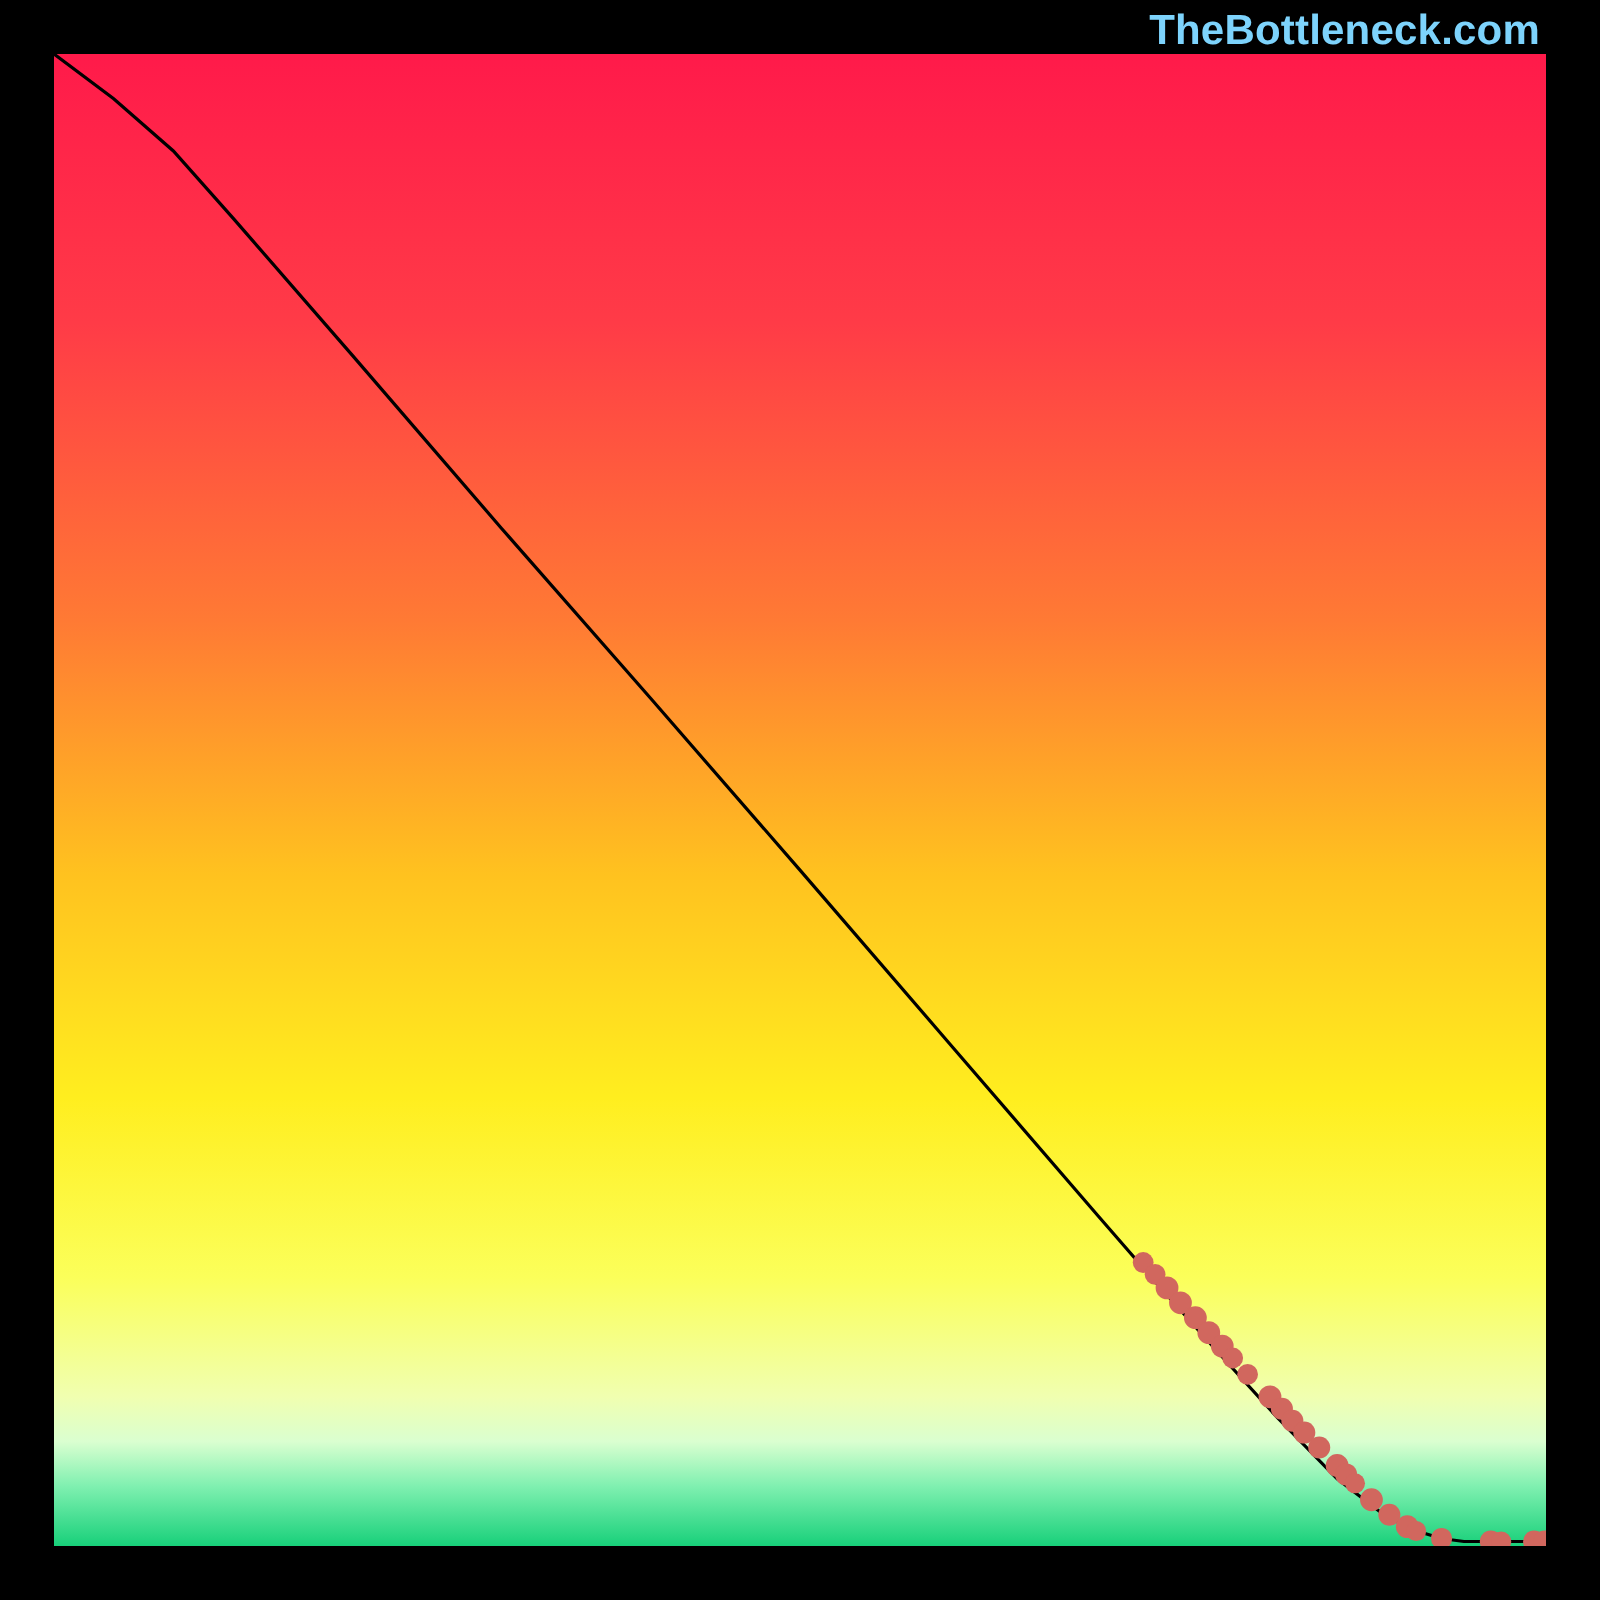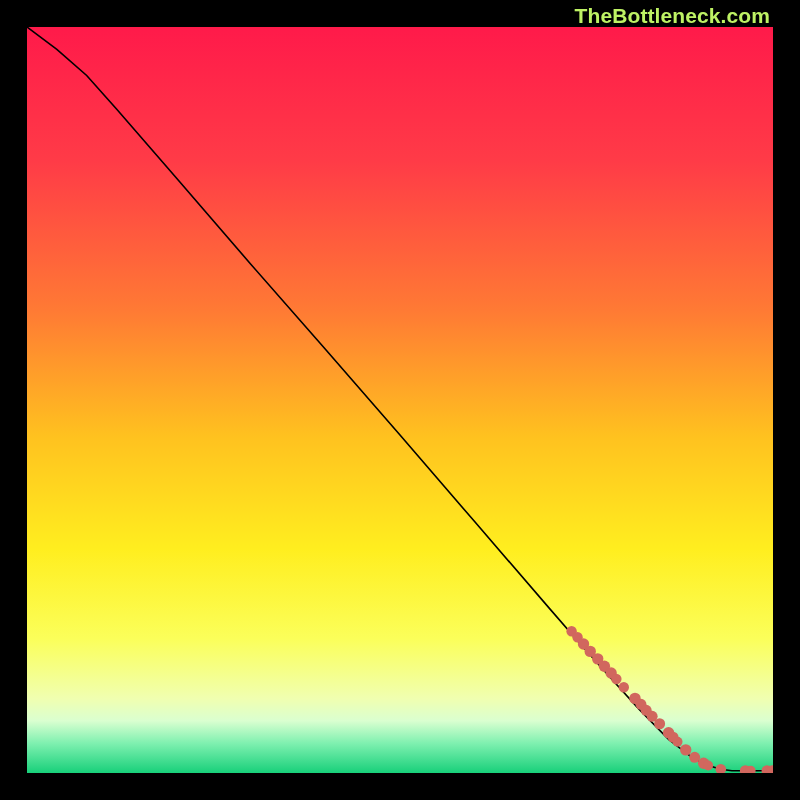--- a/index.html
+++ b/index.html
@@ -24,21 +24,21 @@
     width: 746px;
     height: 746px;
   }
   .attribution {
     position: absolute;
     top: 4px;
     right: 30px;
     font-family: Arial, Helvetica, sans-serif;
     font-size: 21px;
     font-weight: 600;
-    color: #bef264;
+    color: #7dd3fc;
     letter-spacing: 0.1px;
   }
   svg {
     display: block;
   }
 </style>
 </head>
 <body>
 
 <div class="frame">

